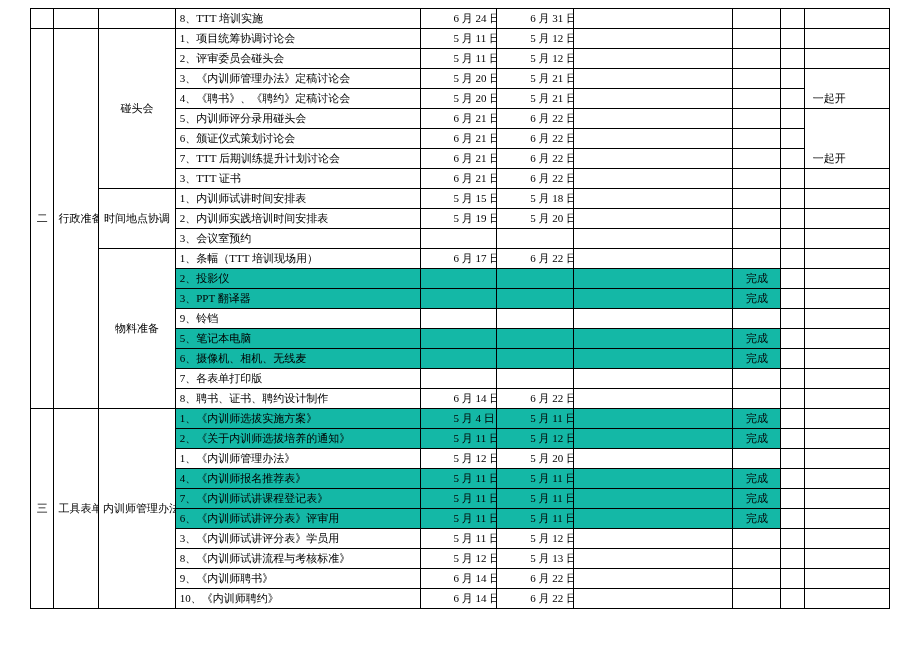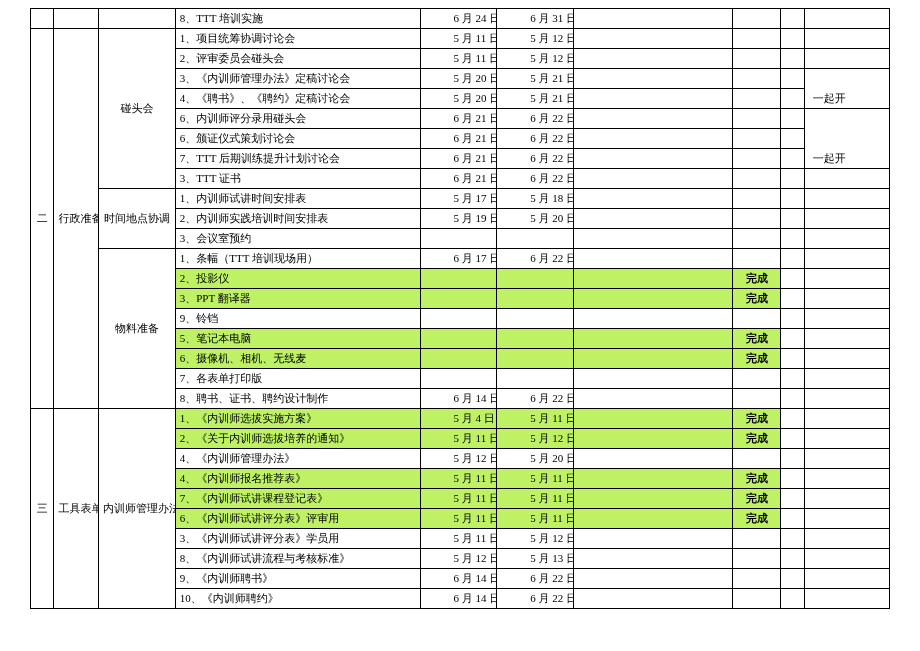--- a/index.html
+++ b/index.html
@@ -22,24 +22,24 @@
       vertical-align: middle;
       white-space: nowrap;
       overflow: hidden;
     }
     .c-idx   { width: 22px; text-align: center; }
     .c-cat   { width: 42px; text-align: right; }
     .c-sub   { width: 72px; text-align: center; }
     .c-task  { width: 230px; text-align: left; }
     .c-date  { width: 72px; text-align: right; padding-left: 33px; }
     .c-gap1  { width: 150px; }
-    .c-stat  { width: 45px; text-align: center; font-weight: bold; }
+    .c-stat  { width: 45px; text-align: center; }
     .c-gap2  { width: 22px; }
     .c-note  { width: 80px; text-align: left; padding-left: 8px; }
-    .hl { background: #bef264; }
+    .hl { background: #14b8a6; }
     .noborder-b { border-bottom: none; }
     .noborder-t { border-top: none; }
   </style>
 </head>
 <body>
 
 <table>
 
   <tbody>
       <tr>
@@ -88,21 +88,21 @@
   <tr>
     <td class="c-task">4、《聘书》、《聘约》定稿讨论会</td>
     <td class="c-date">5 月 20 日</td>
     <td class="c-date">5 月 21 日</td>
     <td class="c-gap1"></td>
     <td class="c-stat"></td>
     <td class="c-gap2"></td>
     <td class="c-note noborder-t">一起开</td>
   </tr>
   <tr>
-    <td class="c-task">6、内训师评分录用碰头会</td>
+    <td class="c-task">5、内训师评分录用碰头会</td>
     <td class="c-date">6 月 21 日</td>
     <td class="c-date">6 月 22 日</td>
     <td class="c-gap1"></td>
     <td class="c-stat"></td>
     <td class="c-gap2"></td>
     <td class="c-note noborder-b"></td>
   </tr>
   <tr>
     <td class="c-task">6、颁证仪式策划讨论会</td>
     <td class="c-date">6 月 21 日</td>
@@ -127,21 +127,21 @@
     <td class="c-date">6 月 22 日</td>
     <td class="c-gap1"></td>
     <td class="c-stat"></td>
     <td class="c-gap2"></td>
     <td class="c-note"></td>
   </tr>
 
   <tr>
     <td class="c-sub" rowspan="3">时间地点协调</td>
     <td class="c-task">1、内训师试讲时间安排表</td>
-    <td class="c-date">5 月 17 日</td>
+    <td class="c-date">5 月 15 日</td>
     <td class="c-date">5 月 18 日</td>
     <td class="c-gap1"></td>
     <td class="c-stat"></td>
     <td class="c-gap2"></td>
     <td class="c-note"></td>
   </tr>
   <tr>
     <td class="c-task">2、内训师实践培训时间安排表</td>
     <td class="c-date">5 月 19 日</td>
     <td class="c-date">5 月 20 日</td>
@@ -249,21 +249,21 @@
   <tr>
     <td class="c-task hl">2、《关于内训师选拔培养的通知》</td>
     <td class="c-date hl">5 月 11 日</td>
     <td class="c-date hl">5 月 12 日</td>
     <td class="c-gap1 hl"></td>
     <td class="c-stat hl">完成</td>
     <td class="c-gap2"></td>
     <td class="c-note"></td>
   </tr>
   <tr>
-    <td class="c-task">4、《内训师管理办法》</td>
+    <td class="c-task">1、《内训师管理办法》</td>
     <td class="c-date">5 月 12 日</td>
     <td class="c-date">5 月 20 日</td>
     <td class="c-gap1"></td>
     <td class="c-stat"></td>
     <td class="c-gap2"></td>
     <td class="c-note"></td>
   </tr>
   <tr>
     <td class="c-task hl">4、《内训师报名推荐表》</td>
     <td class="c-date hl">5 月 11 日</td>

